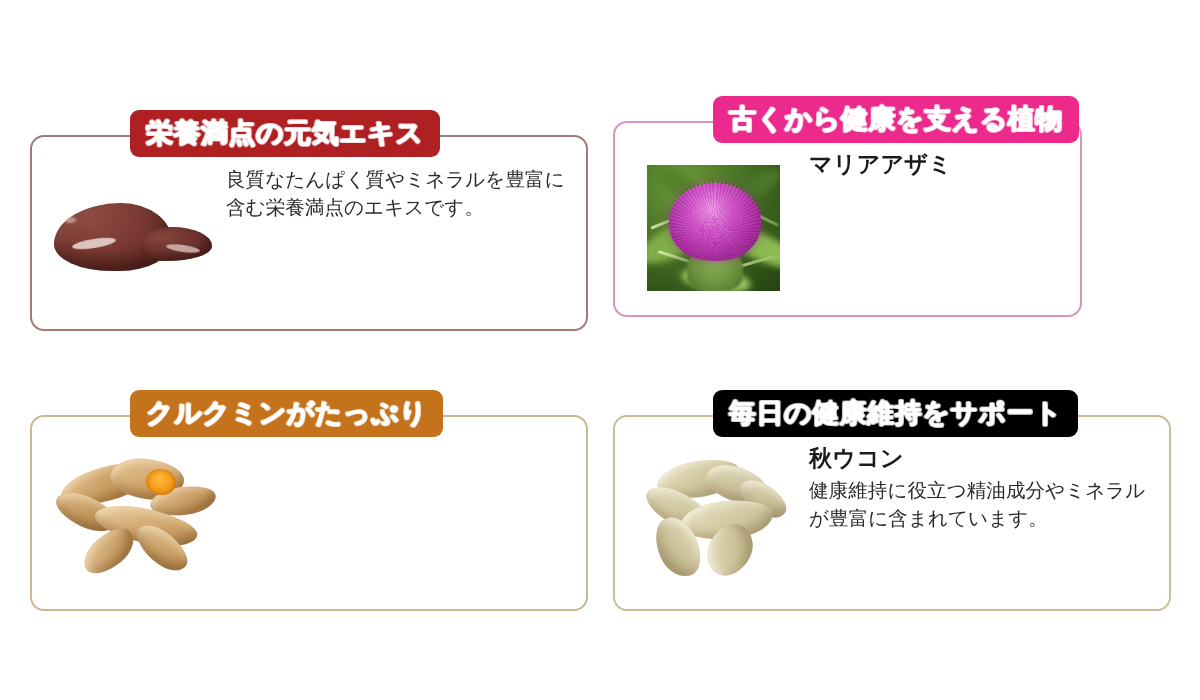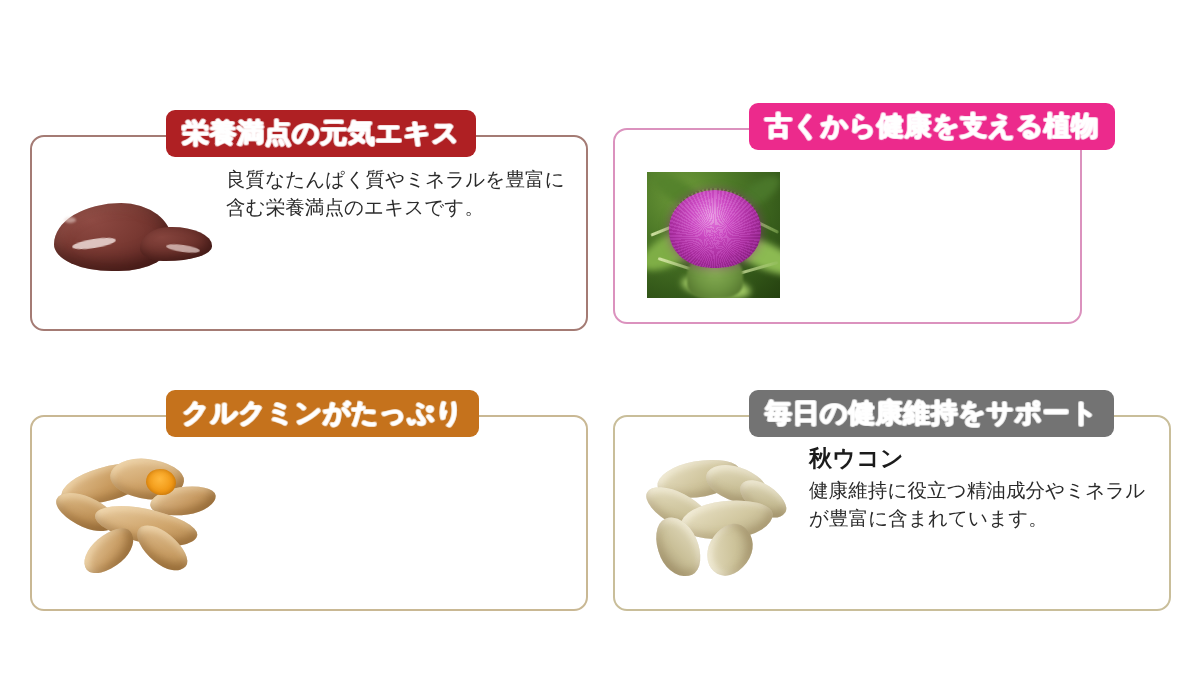--- a/index.html
+++ b/index.html
@@ -26,21 +26,21 @@
     position: absolute;
     box-sizing: border-box;
     background: #ffffff;
     border-radius: 14px;
     border-style: solid;
     border-width: 2px;
   }
 
   
   .card.pos-0 { left: 30px;  top: 135px; width: 558px; height: 196px; }
-  .card.pos-1 { left: 613px; top: 128px; width: 469px; height: 196px; }
+  .card.pos-1 { left: 613px; top: 121px; width: 469px; height: 196px; }
   .card.pos-2 { left: 30px;  top: 415px; width: 558px; height: 196px; }
   .card.pos-3 { left: 613px; top: 415px; width: 558px; height: 196px; }
 
   
   .badge {
     position: absolute;
     top: -27px;
     left: 98px;
     box-sizing: border-box;
     height: 47px;
@@ -57,21 +57,20 @@
     line-height: 1;
     text-shadow:
        1.4px 0 0 rgba(255,255,255,0.55),
       -1.4px 0 0 rgba(255,255,255,0.55),
        0 1.4px 0 rgba(255,255,255,0.55),
        0 -1.4px 0 rgba(255,255,255,0.55),
        1px 1px 0 rgba(255,255,255,0.45),
       -1px -1px 0 rgba(255,255,255,0.45),
        1px -1px 0 rgba(255,255,255,0.45),
       -1px 1px 0 rgba(255,255,255,0.45);
-    margin-left: 36px;
   }
 
   
   .card-body {
     position: absolute;
     left: 0; right: 0; top: 0; bottom: 0;
     display: flex;
     align-items: flex-start;
     padding: 26px 18px 14px 14px;
     box-sizing: border-box;
@@ -302,20 +301,21 @@
             <div class="spine pt-s2"></div>
             <div class="spine pt-s3"></div>
             <div class="spine pt-s4"></div>
             <div class="base"></div>
             <div class="head"></div>
             <div class="filaments"></div>
           </div>
         </div>
       </div>
       <div class="text-col">
+        <p class="item-title">マリアアザミ</p>
       </div>
     </div>
   </div>
 
   <div class="card pos-2" style="border-color: rgb(201, 184, 148);">
     <div class="badge" style="background: rgb(197, 114, 28);">クルクミンがたっぷり</div>
     <div class="card-body">
       <div class="thumb-wrap">
         <div class="art">
           <div class="rhizome-group autumn">
@@ -327,21 +327,21 @@
             <div class="rz rz-6"></div>
             <div class="rz rz-7"></div>
             <div class="cutface"></div>
           </div>
         </div>
       </div>
     </div>
   </div>
 
   <div class="card pos-3" style="border-color: rgb(201, 190, 154);">
-    <div class="badge" style="background: #737373;">毎日の健康維持をサポート</div>
+    <div class="badge" style="background: #000000;">毎日の健康維持をサポート</div>
     <div class="card-body">
       <div class="thumb-wrap">
         <div class="art">
           <div class="rhizome-group spring">
             <div class="rz rz-1"></div>
             <div class="rz rz-2"></div>
             <div class="rz rz-7"></div>
             <div class="rz rz-3"></div>
             <div class="rz rz-4"></div>
             <div class="rz rz-5"></div>

